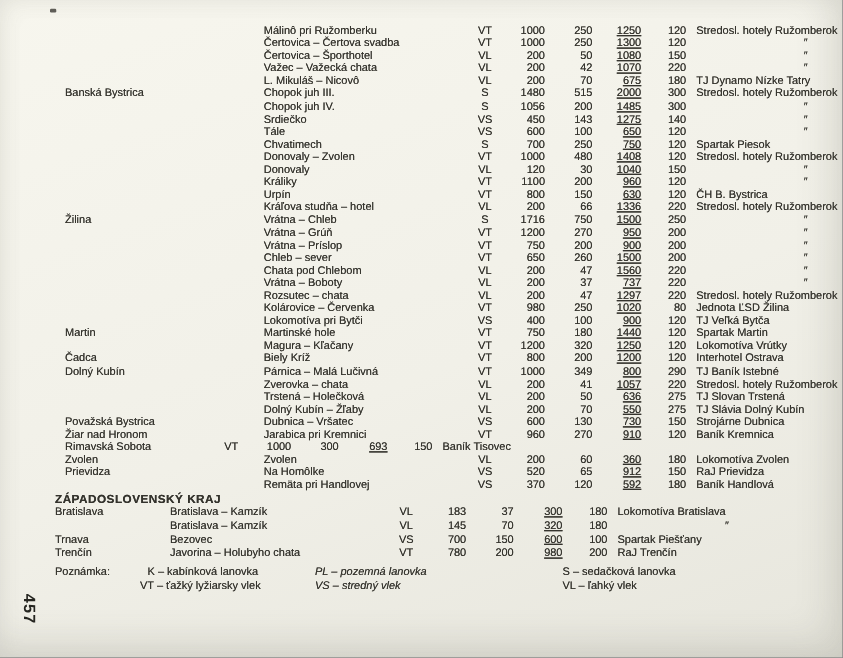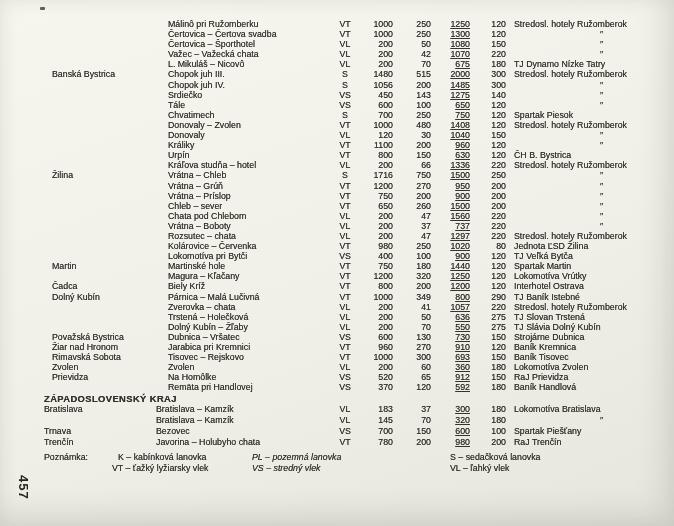--- a/index.html
+++ b/index.html
@@ -16,22 +16,22 @@
     content:'';position:absolute;inset:0;pointer-events:none;
     box-shadow:inset -10px -12px 28px rgba(95,95,82,.16), inset 3px 2px 16px rgba(120,120,108,.07);
   }
   .tbl{position:absolute;left:0;right:0;}
   .t1{top:19px;}
   .t2{top:404px;}
   .row{display:flex;height:10.1px;line-height:10.3px;font-size:8.8px;}
   .t2 .row{height:11px;line-height:11px;}
   .c{flex:none;white-space:nowrap;overflow:visible;text-shadow:0 0 .5px rgba(50,49,43,.8);}
   .t1 .region{width:168px;padding-left:52px;box-sizing:border-box;}
-  .t1 .name{width:160px;}
-  .t2 .region{width:156px;padding-left:44px;box-sizing:border-box;}
+  .t1 .name{width:160px;margin-left:43px;}
+  .t2 .region{width:136px;padding-left:44px;box-sizing:border-box;}
   .t2 .name{width:172px;}
   .type{width:34px;text-align:center;}
   .n{text-align:right;}
   .n1{width:31px;}
   .n2{width:38px;}
   .n3{width:39px;text-decoration:underline;}
   .n4{width:36px;}
   .org{flex:1;padding-left:8px;box-sizing:border-box;}
   .org.ditto{padding-left:94px;letter-spacing:1px;color:#3a3933;}
   .section-header{
@@ -387,21 +387,20 @@
         <span class="c name">Jarabica pri Kremnici</span>
         <span class="c type">VT</span>
         <span class="c n n1">960</span>
         <span class="c n n2">270</span>
         <span class="c n n3">910</span>
         <span class="c n n4">120</span>
         <span class="c org">Baník Kremnica</span>
       </div>
       <div class="row">
         <span class="c region">Rimavská Sobota</span>
-        <span class="c name">Tisovec – Rejskovo</span>
         <span class="c type">VT</span>
         <span class="c n n1">1000</span>
         <span class="c n n2">300</span>
         <span class="c n n3">693</span>
         <span class="c n n4">150</span>
         <span class="c org">Baník Tisovec</span>
       </div>
       <div class="row">
         <span class="c region">Zvolen</span>
         <span class="c name">Zvolen</span>

